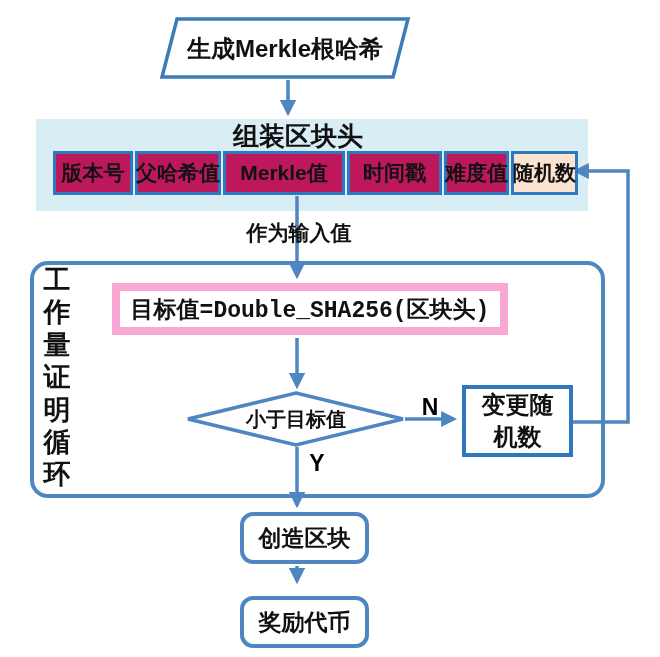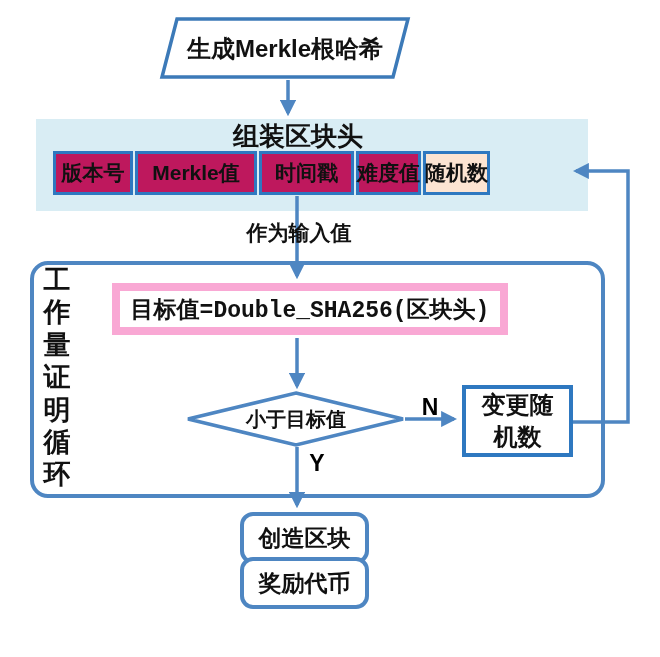--- a/index.html
+++ b/index.html
@@ -17,21 +17,21 @@
     display:flex;align-items:center;justify-content:center;font-size:21px;font-weight:600;white-space:nowrap;}
   .field-cell.hl{background:#fce4d2;}
   
   .pow-rect{left:30px;top:261px;width:575px;height:237px;border:4px solid #4e86c2;border-radius:18px;background:transparent;}
   .pow-label{left:40px;top:264px;width:34px;font-size:27px;font-weight:bold;line-height:32.4px;word-break:break-all;text-align:center;}
   .sha-box{left:112px;top:283px;width:396px;height:52px;border:8px solid #f9a8d4;background:#fff;font-size:23px;font-family:Liberation Mono, monospace;}
   .nonce-box{left:462px;top:385px;width:111px;height:72px;border:4px solid #2e78c0;background:#fff;
     font-size:24px;font-weight:bold;line-height:32px;display:flex;flex-direction:column;align-items:center;justify-content:center;}
   .round-box{width:129px;height:52px;border:4px solid #4e86c2;border-radius:13px;background:#fff;font-size:23px;}
   .create-box{left:240px;top:512px;}
-  .reward-box{left:240px;top:557px;}
+  .reward-box{left:240px;top:596px;}
   .input-label{left:239px;top:221px;width:120px;height:24px;font-size:21px;}
   .decision-label{left:236px;top:407px;width:120px;height:24px;font-size:20px;}
   .branch{font-size:23px;font-weight:bold;color:#000;}
   .n-label{left:418px;top:394px;width:24px;height:26px;}
   .y-label{left:305px;top:450px;width:24px;height:26px;}
 </style>
 </head>
 <body>
 
 <div class="stage">
@@ -63,20 +63,21 @@
 
     <path d="M573,422 L628,422 L628,171 L576,171" stroke="#4e86c2" stroke-width="3.5" fill="none" marker-end="url(#arrow)"></path>
   </svg>
 
   <div class="abs label" style="left:170px;top:34px;width:230px;height:30px;font-size:24px;">生成Merkle根哈希</div>
 
   <div class="abs label panel-title">组装区块头</div>
 
   <div class="abs field-row">
     <div class="field-cell" style="width:80px">版本号</div>
+    <div class="field-cell" style="width:86px">父哈希值</div>
     <div class="field-cell" style="width:122px">Merkle值</div>
     <div class="field-cell" style="width:95px">时间戳</div>
     <div class="field-cell" style="width:65px">难度值</div>
     <div class="field-cell hl" style="width:67px">随机数</div>
   </div>
 
   <div class="abs label input-label">作为输入值</div>
 
   <div class="abs pow-rect"></div>
   <div class="abs pow-label">工作量证明循环</div>

